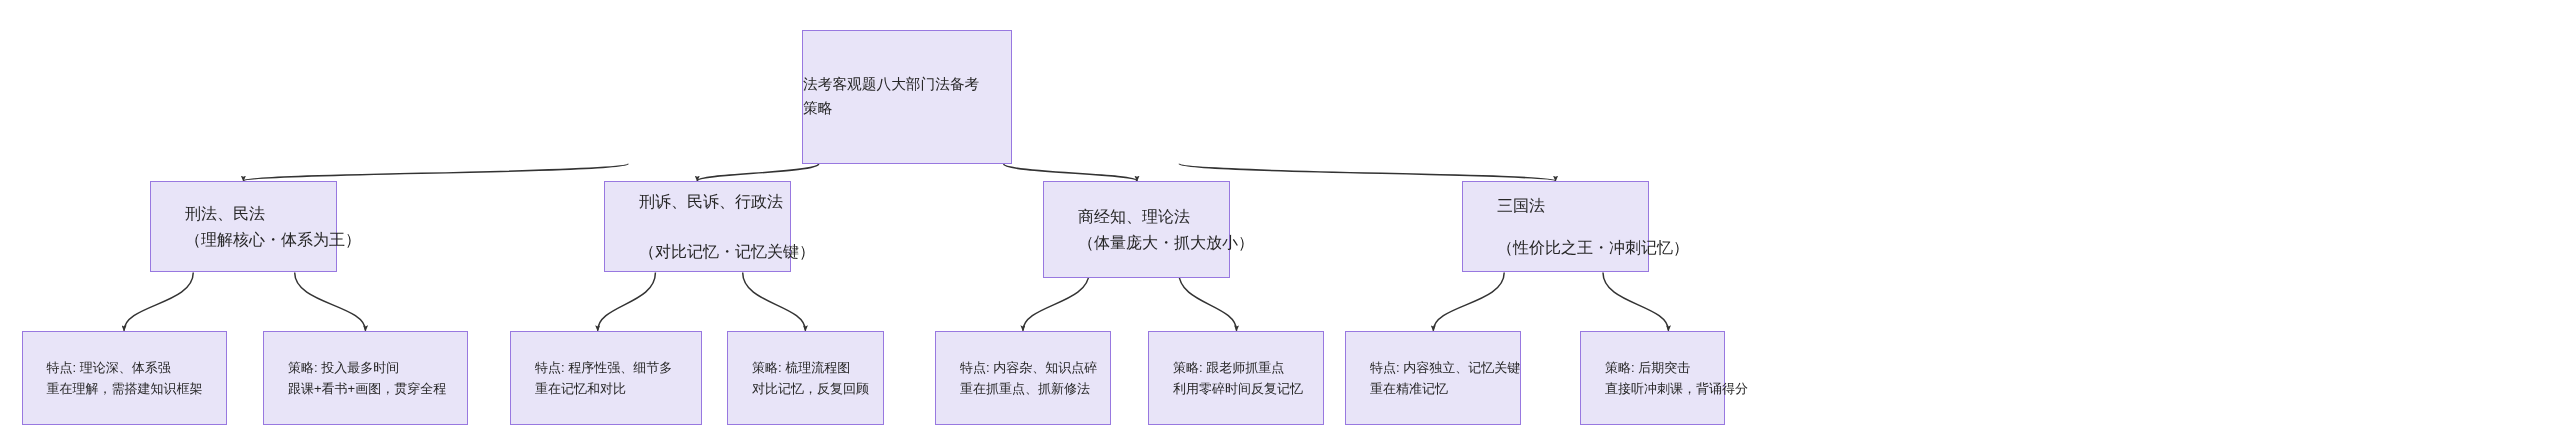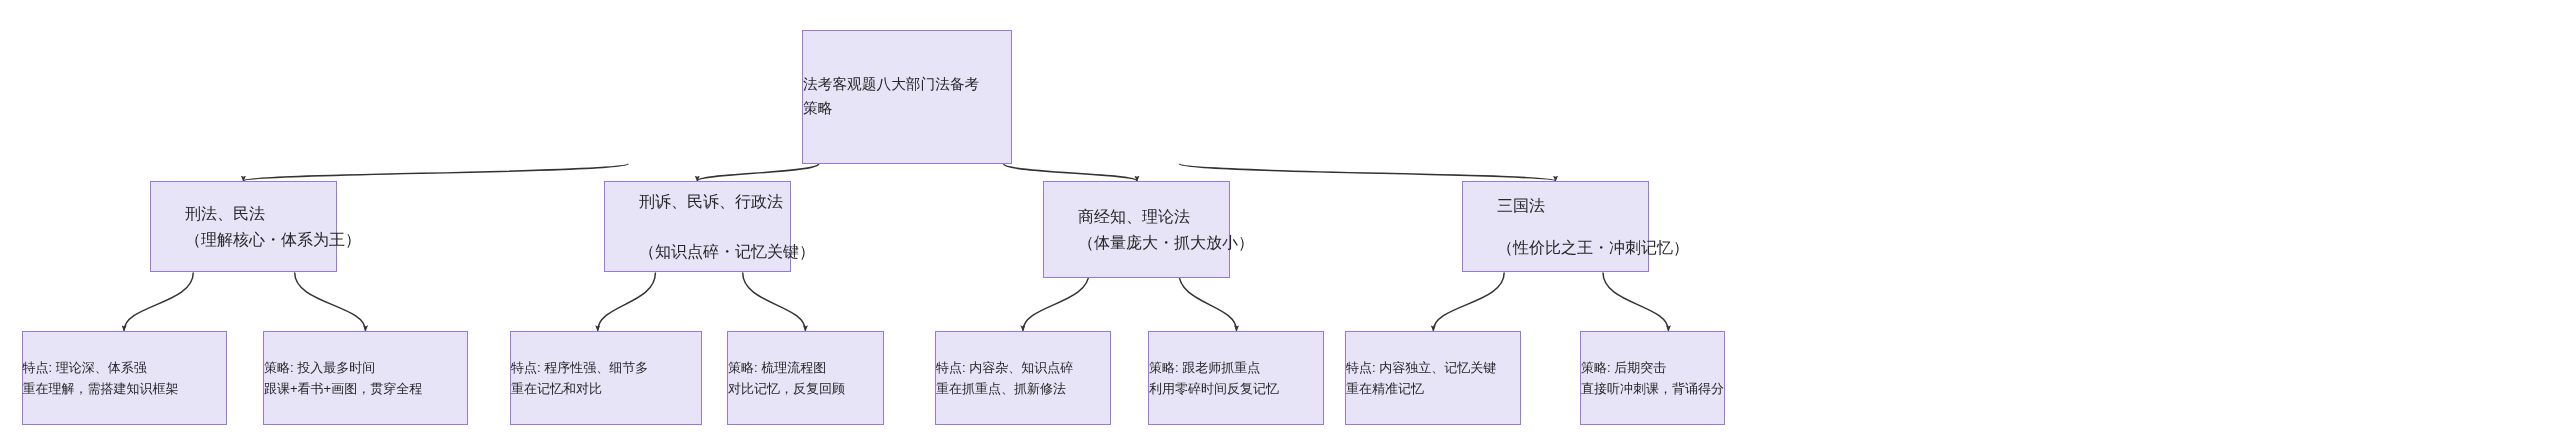--- a/index.html
+++ b/index.html
@@ -50,20 +50,21 @@
   }
   .node.root {
     font-size: 14.7px;
   }
   .node.branch {
     font-size: 16px;
     padding-left: 34px;
   }
   .node.leaf {
     font-size: 13px;
+    padding-left: 24px;
   }
 </style>
 </head>
 <body>
 
 <div id="diagram-root">
   <svg id="edge-layer" viewBox="0 0 4557 780" preserveAspectRatio="none">
     <defs>
       <marker id="arrowhead" markerWidth="11" markerHeight="9" refX="9.4" refY="4.5" orient="auto" markerUnits="userSpaceOnUse">
         <path d="M0,0 L11,4.5 L0,9 L2.2,4.5 Z" fill="#333333"></path>
@@ -96,21 +97,21 @@
       <div class="node leaf" style="left: 21.6px; top: 331px; width: 205px; height: 94px;">
         <span class="node-line">特点: 理论深、体系强</span>
         <span class="node-line">重在理解，需搭建知识框架</span>
       </div>
       <div class="node leaf" style="left: 263px; top: 331px; width: 205px; height: 94px;">
         <span class="node-line">策略: 投入最多时间</span>
         <span class="node-line">跟课+看书+画图，贯穿全程</span>
       </div>
       <div class="node branch" style="left: 604px; top: 181px; width: 187px; height: 91px; gap: 24px;">
         <span class="node-line">刑诉、民诉、行政法</span>
-        <span class="node-line">（知识点碎・记忆关键）</span>
+        <span class="node-line">（对比记忆・记忆关键）</span>
       </div>
       <div class="node leaf" style="left: 510px; top: 331px; width: 192px; height: 94px;">
         <span class="node-line">特点: 程序性强、细节多</span>
         <span class="node-line">重在记忆和对比</span>
       </div>
       <div class="node leaf" style="left: 727px; top: 331px; width: 157px; height: 94px;">
         <span class="node-line">策略: 梳理流程图</span>
         <span class="node-line">对比记忆，反复回顾</span>
       </div>
       <div class="node branch" style="left: 1043px; top: 181px; width: 187px; height: 97px;">

